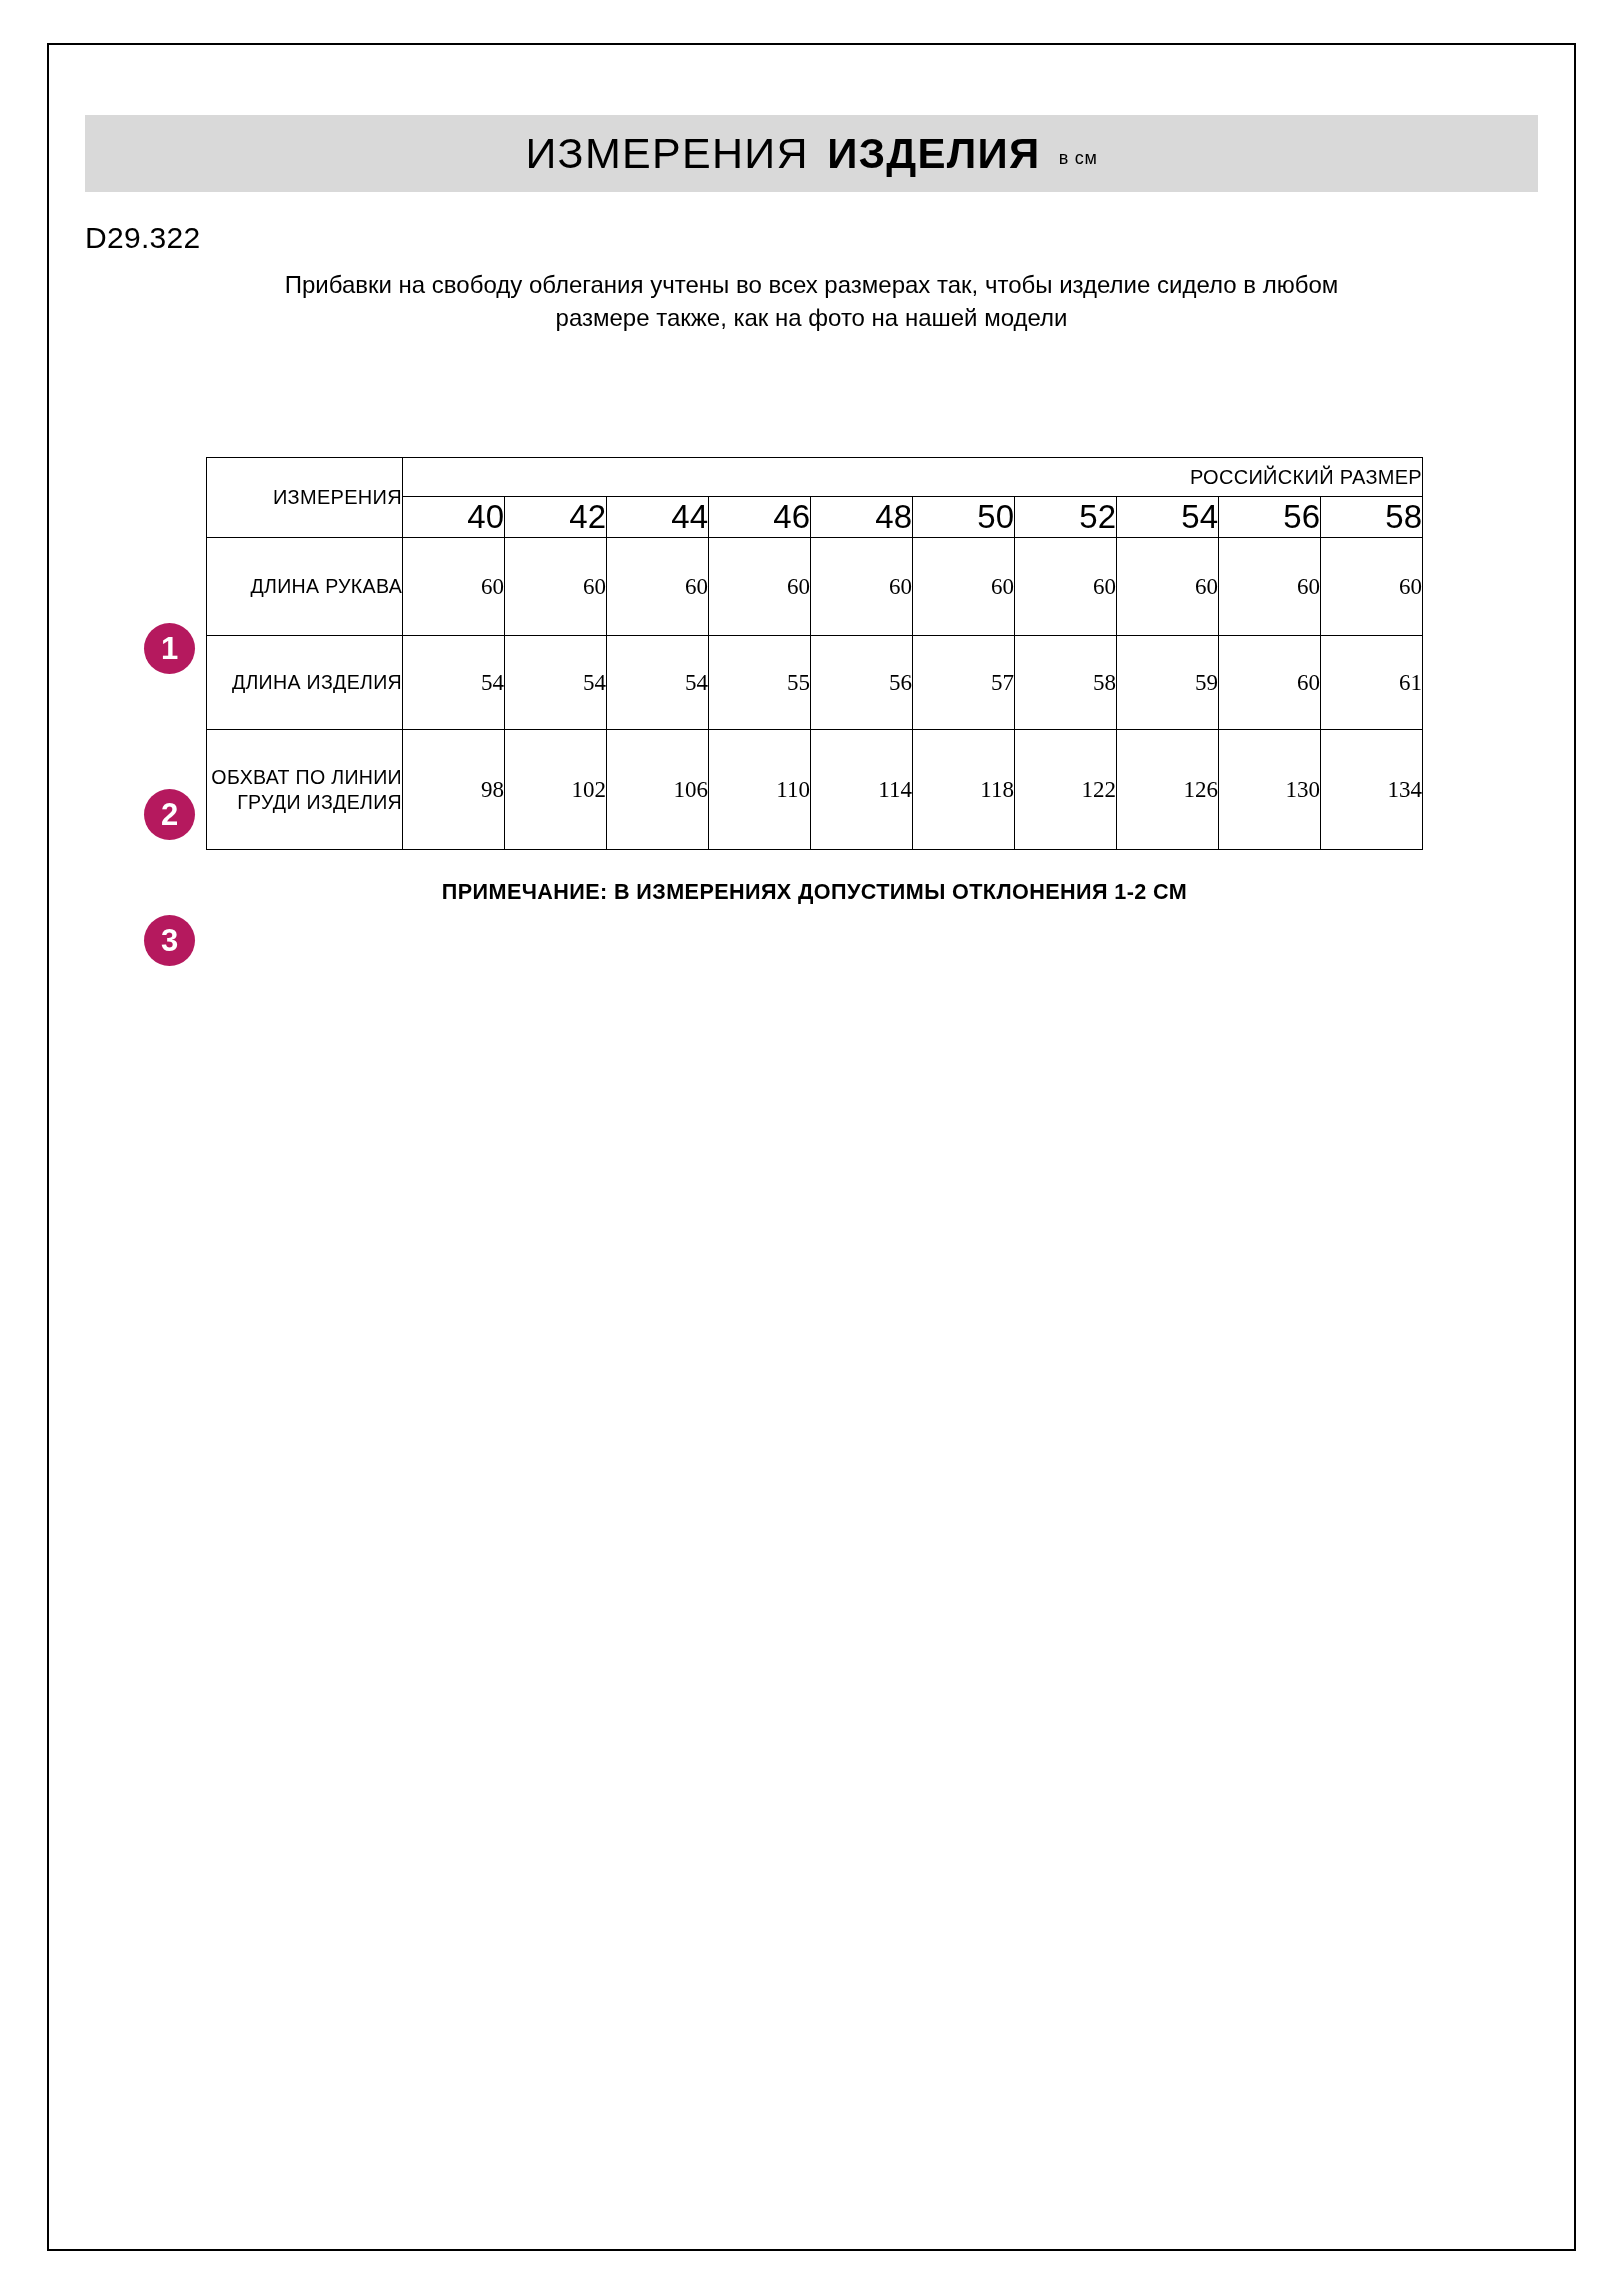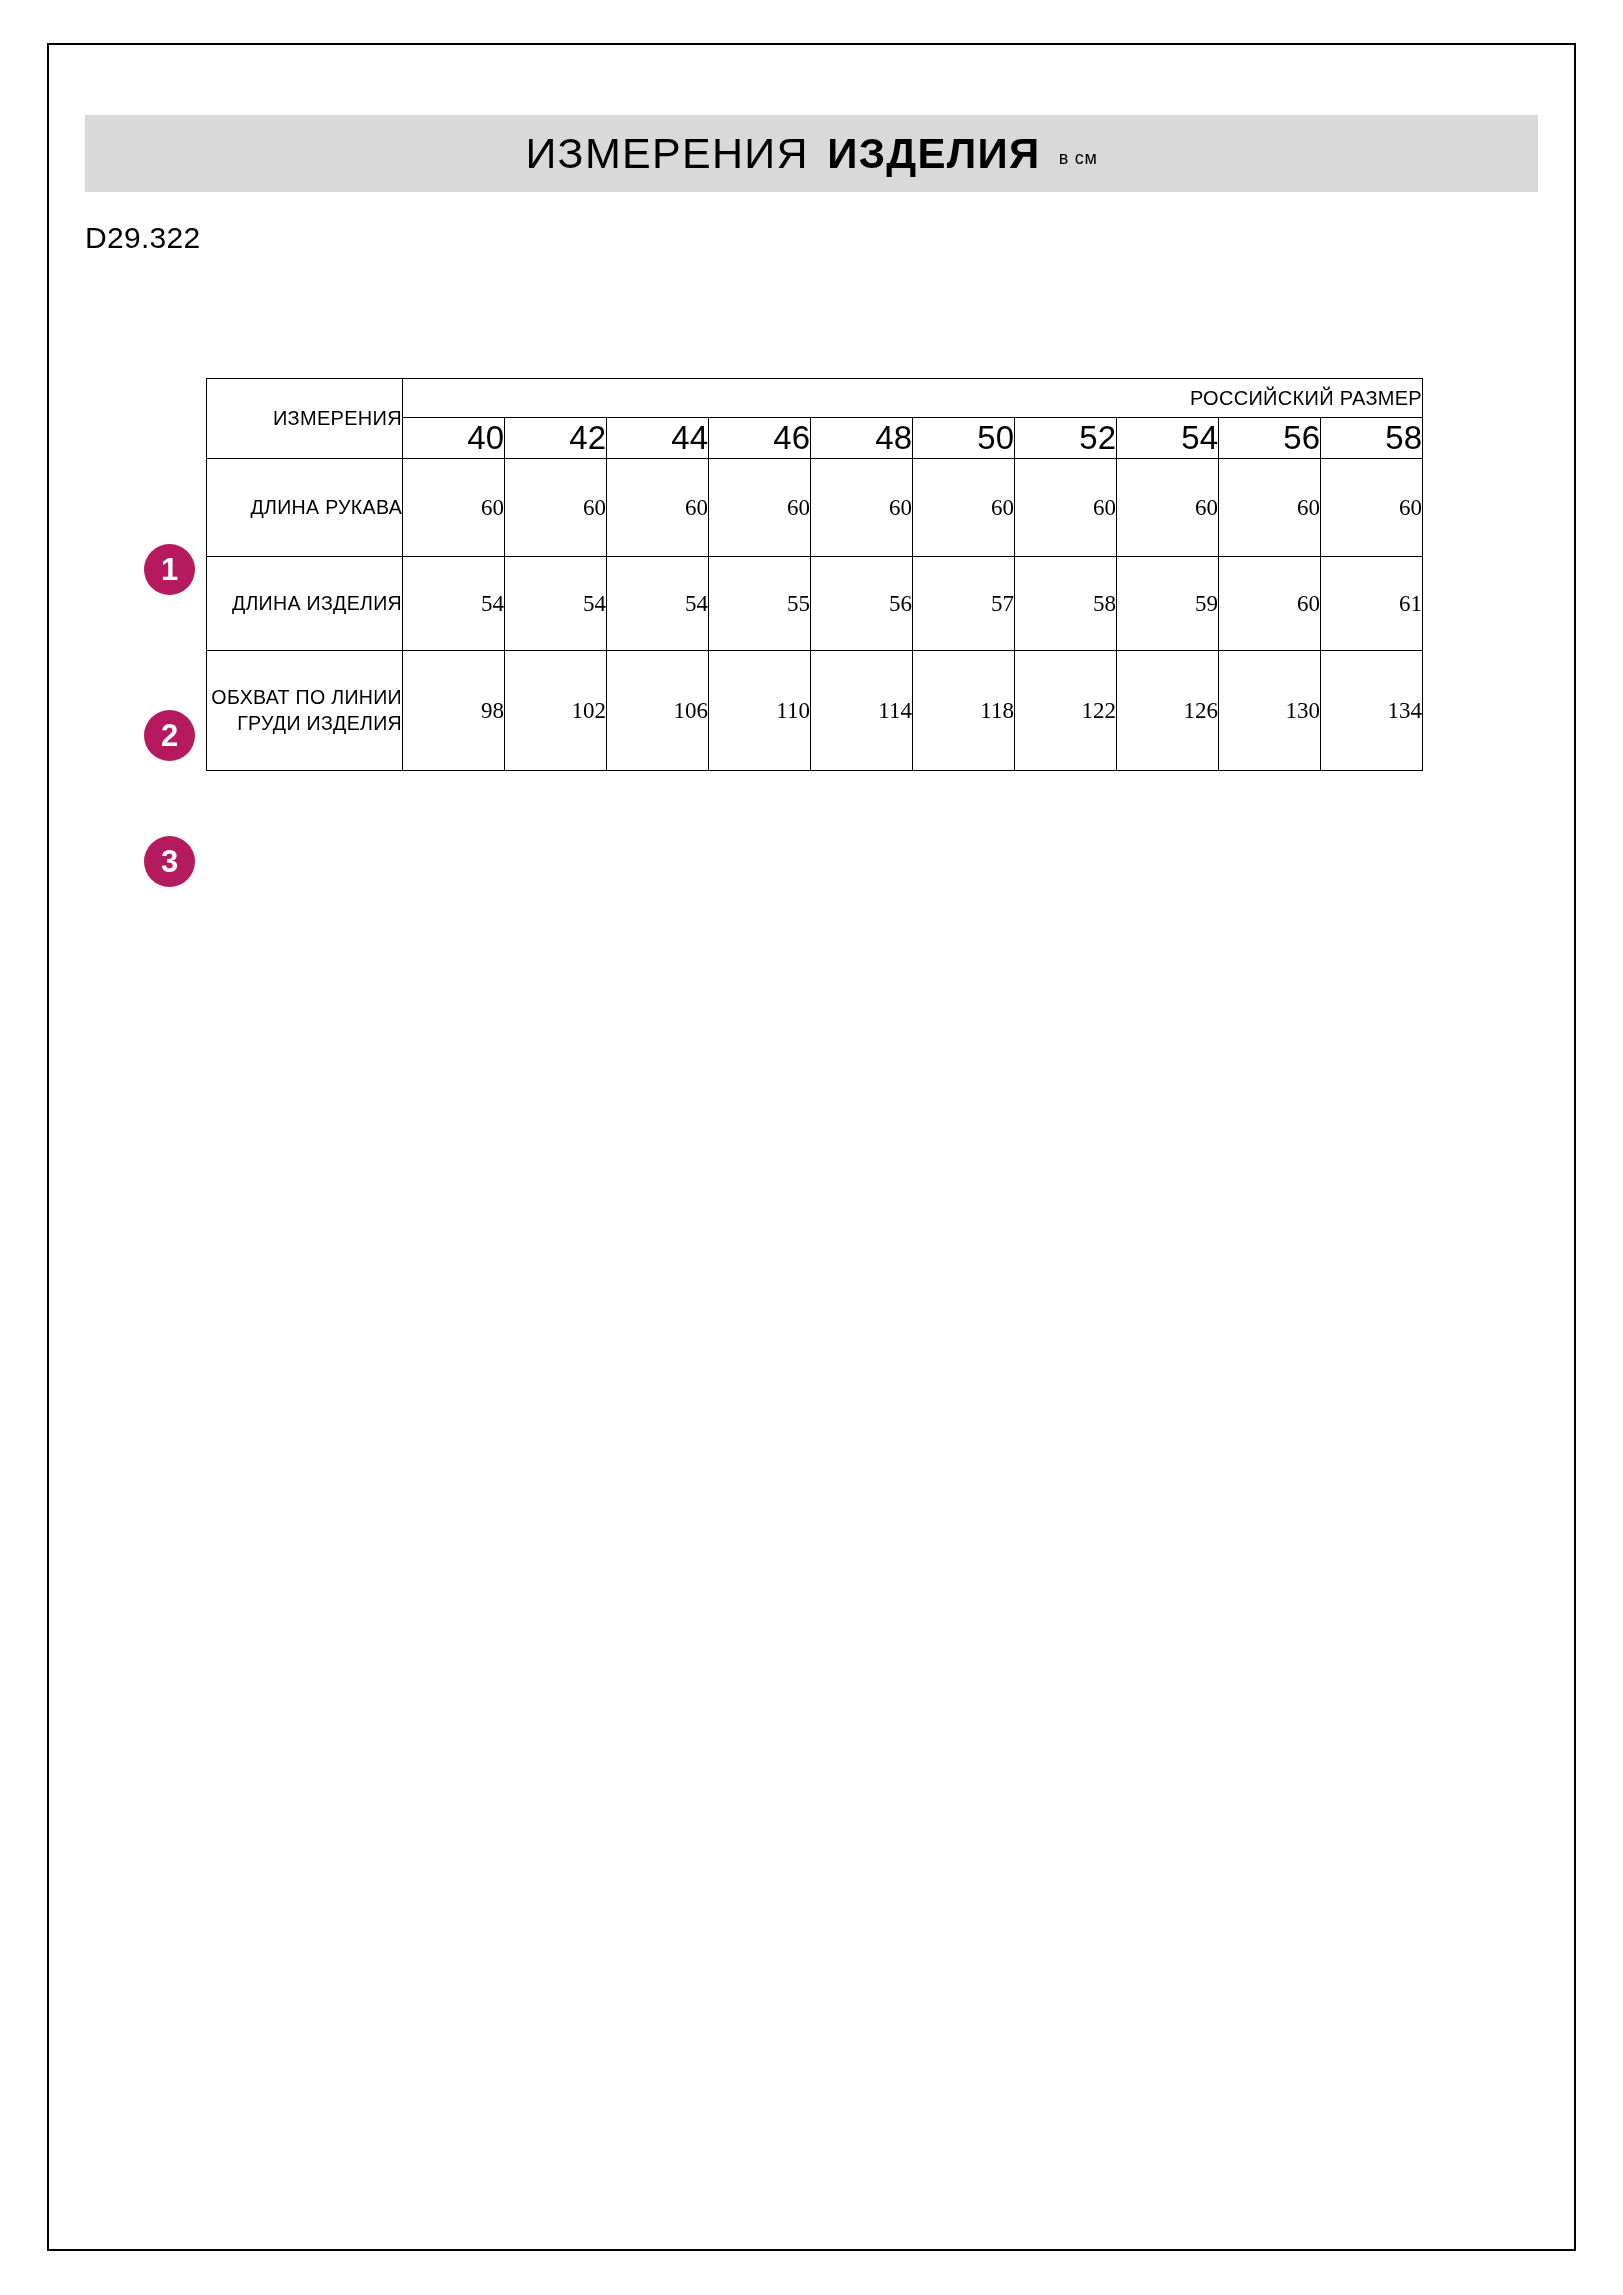--- a/index.html
+++ b/index.html
@@ -157,20 +157,21 @@
 <div class="content">
 
   <div class="title-band">
     <span class="title-main">ИЗМЕРЕНИЯ</span>
     <span class="title-bold">ИЗДЕЛИЯ</span>
     <span class="title-unit">в см</span>
   </div>
 
   <div class="article">D29.322</div>
 
+  <div class="subtitle">Прибавки на свободу облегания учтены во всех размерах так, чтобы изделие сидело в любом размере также, как на фото на нашей модели</div>
 
   <div class="table-wrap">
 
     <div class="bullets">
       <div class="bullet b1">1</div>
       <div class="bullet b2">2</div>
       <div class="bullet b3">3</div>
     </div>
 
     <table class="sizes">
@@ -243,15 +244,16 @@
           <td class="cell-val">118</td>
           <td class="cell-val">122</td>
           <td class="cell-val">126</td>
           <td class="cell-val">130</td>
           <td class="cell-val">134</td>
         </tr>
       </tbody>
     </table>
   </div>
 
+  <div class="note">ПРИМЕЧАНИЕ: В ИЗМЕРЕНИЯХ ДОПУСТИМЫ ОТКЛОНЕНИЯ 1-2 СМ</div>
 
 </div>
 
 
 </body></html>

